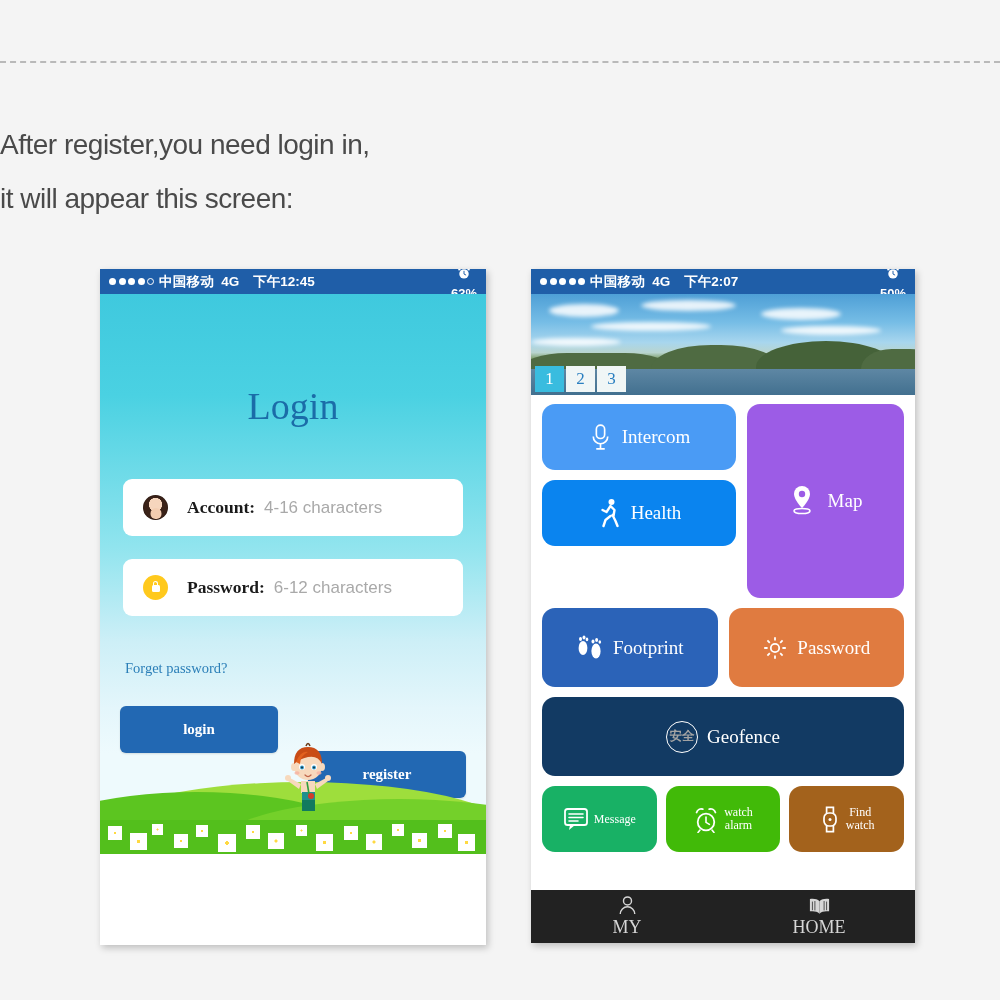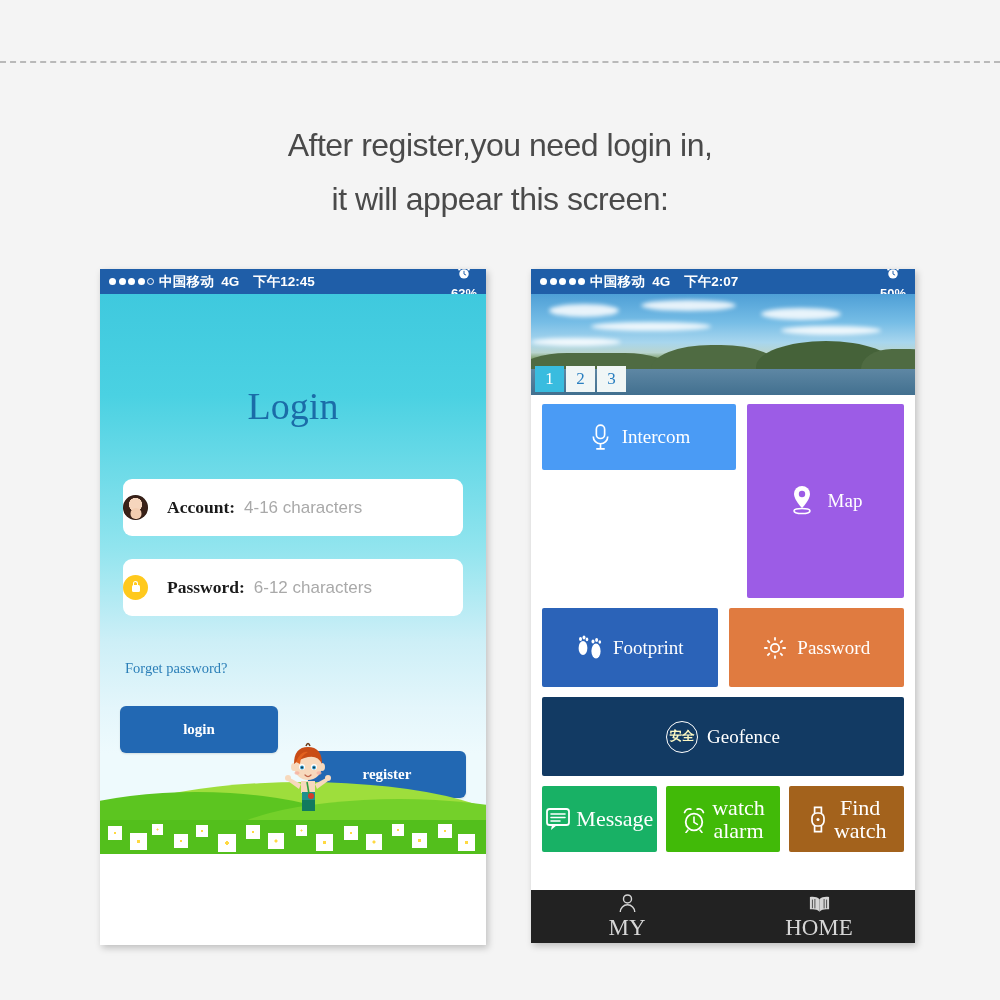--- a/index.html
+++ b/index.html
@@ -11,23 +11,23 @@
   }
   .page { position: relative; width: 1000px; height: 1000px; background: #f4f4f4; }
 
   .top-divider {
     position: absolute; left: 0; top: 61px; width: 1000px; height: 0;
     border-top: 2px dashed #b9b9b9;
   }
 
   .headline {
     position: absolute; left: 0; top: 118px; width: 1000px;
-    text-align: center;
+    text-align: left;
     color: #4a4a4a;
-    font-size: 32px;
+    font-size: 28px;
     line-height: 54px;
     font-family: "Liberation Sans", sans-serif;
     font-weight: 400;
     letter-spacing: -0.5px;
   }
 
   
   .phone {
     position: absolute;
     background: #fff;
@@ -81,21 +81,21 @@
   .login-title {
     position: absolute; left: 0; top: 90px; width: 100%;
     text-align: center;
     color: #1b6ca8;
     font-size: 38px;
     font-family: "Liberation Serif", serif;
   }
   .field {
     position: absolute; left: 23px; width: 340px; height: 57px;
     background: #ffffff; border-radius: 9px;
-    display: flex; align-items: center; padding-left: 0; box-sizing: border-box;
+    display: flex; align-items: center; padding-left: 20px; box-sizing: border-box;
   }
   .field-account  { top: 185px; }
   .field-password { top: 265px; }
   .field-ico { width: 25px; height: 25px; flex: 0 0 25px; margin-right: 19px; position: relative; }
   .avatar-ico {
     border-radius: 50%;
     background: radial-gradient(circle at 50% 38%, #f6d6bd 0 33%, #3a2218 34% 100%);
     overflow: hidden;
     box-shadow: inset 0 0 0 1px rgba(0,0,0,0.15);
   }
@@ -194,41 +194,41 @@
   .pager-tab.active { background: #39bcdf; color: #ffffff; }
 
   .grid {
     position: absolute; left: 0; top: 101px; right: 0; bottom: 53px;
     padding: 9px 11px 0 11px; box-sizing: border-box;
   }
   .grid-top { display: flex; gap: 11px; }
   .grid-col-left { flex: 1 1 0; display: flex; flex-direction: column; gap: 10px; }
   .grid-col-right { width: 157px; flex: 0 0 157px; }
   .tile {
-    border-radius: 2px; color: #ffffff;
+    border-radius: 13px; color: #ffffff;
     display: flex; align-items: center; justify-content: center; gap: 9px;
     font-family: "Liberation Serif", serif;
     box-sizing: border-box;
   }
   .tile-label { font-size: 19px; white-space: pre-line; text-align: center; line-height: 1.05; }
   .t-wide { height: 66px; }
   .t-map  { height: 194px; flex-direction: row; gap: 13px; }
   .grid-mid { display: flex; gap: 11px; margin-top: 10px; }
   .grid-mid .tile { flex: 1 1 0; height: 79px; }
   .grid-bot { display: flex; gap: 9px; margin-top: 10px; }
   .grid-bot .tile { flex: 1 1 0; height: 66px; gap: 5px; }
-  .grid-bot .tile-label { font-size: 22px; }
+  .grid-bot .tile-label { font-size: 12px; }
 
   .navbar {
     position: absolute; left: 0; right: 0; bottom: 0; height: 53px;
     background: #222222; display: flex;
   }
   .nav-item {
     flex: 1 1 0; display: flex; flex-direction: column; align-items: center; justify-content: center; gap: 1px;
-    color: #d6d6d6; font-family: "Liberation Serif", serif; font-size: 23px;
+    color: #d6d6d6; font-family: "Liberation Serif", serif; font-size: 18px;
   }
   .nav-ico { height: 21px; display: flex; align-items: flex-end; }
   svg { display: block; }
 </style>
 </head>
 <body>
 
 <div class="page">
 
   <div class="top-divider"></div>
@@ -414,20 +414,29 @@
             <div class="tile t-wide" style="background:#4a9bf5">
               <span>
                 <svg width="25" height="29" viewBox="0 0 24 28">
                     <rect x="8" y="2" width="8" height="13" rx="4" fill="none" stroke="#fff" stroke-width="1.6"></rect>
                     <path d="M5 13a7 7 0 0014 0" fill="none" stroke="#fff" stroke-width="1.6"></path>
                     <path d="M12 20v5M8.5 25h7" stroke="#fff" stroke-width="1.6" stroke-linecap="round"></path>
                   </svg>
               </span>
               <span class="tile-label">Intercom</span>
             </div>
+            <div class="tile t-wide" style="background:#0a84ef">
+              <span>
+                <svg width="25" height="30" viewBox="0 0 24 30">
+                    <circle cx="14" cy="4" r="3" fill="#fff"></circle>
+                    <path d="M13 8 L9 14 L5 12 M13 8 L17 12 L16 18 M15 17 L18 23 M13 18 L8 22 L6 28 M18 23 L20 28" stroke="#fff" stroke-width="2.4" fill="none" stroke-linecap="round" stroke-linejoin="round"></path>
+                  </svg>
+              </span>
+              <span class="tile-label">Health</span>
+            </div>
           </div>
           <div class="grid-col-right">
             <div class="tile t-map" style="background:#9c5ce6">
               <span>
                 <svg width="26" height="34" viewBox="0 0 26 34">
                     <path d="M13 2a8 8 0 00-8 8c0 6 8 14 8 14s8-8 8-14a8 8 0 00-8-8z" fill="#fff"></path>
                     <circle cx="13" cy="10" r="3.2" fill="#9c5ce6"></circle>
                     <ellipse cx="13" cy="27" rx="8" ry="2.6" fill="none" stroke="#fff" stroke-width="1.5"></ellipse>
                   </svg>
               </span>
@@ -461,21 +470,21 @@
                   </g>
                 </svg>
             </span>
             <span class="tile-label">Password</span>
           </div>
         </div>
 
         <div class="grid-mid">
           <div class="tile" style="background:#123a63">
             <span style="width:30px;height:30px;border:1.8px solid #fff;border-radius:50%;display:flex;align-items:center;justify-content:center;">
-              <b style="font-size:12.5px;font-weight:bold;color:#fef9c3;font-family:'DejaVu Sans',sans-serif;line-height:1;">安全</b>
+              <b style="font-size:12.5px;font-weight:bold;color:#a3a3a3;font-family:'DejaVu Sans',sans-serif;line-height:1;">安全</b>
             </span>
             <span class="tile-label">Geofence</span>
           </div>
         </div>
 
         <div class="grid-bot">
           <div class="tile" style="background:#18b165">
             <span>
               <svg width="26" height="24" viewBox="0 0 26 24">
                   <rect x="2" y="2" width="22" height="16" rx="2.6" fill="none" stroke="#fff" stroke-width="1.8"></rect>

